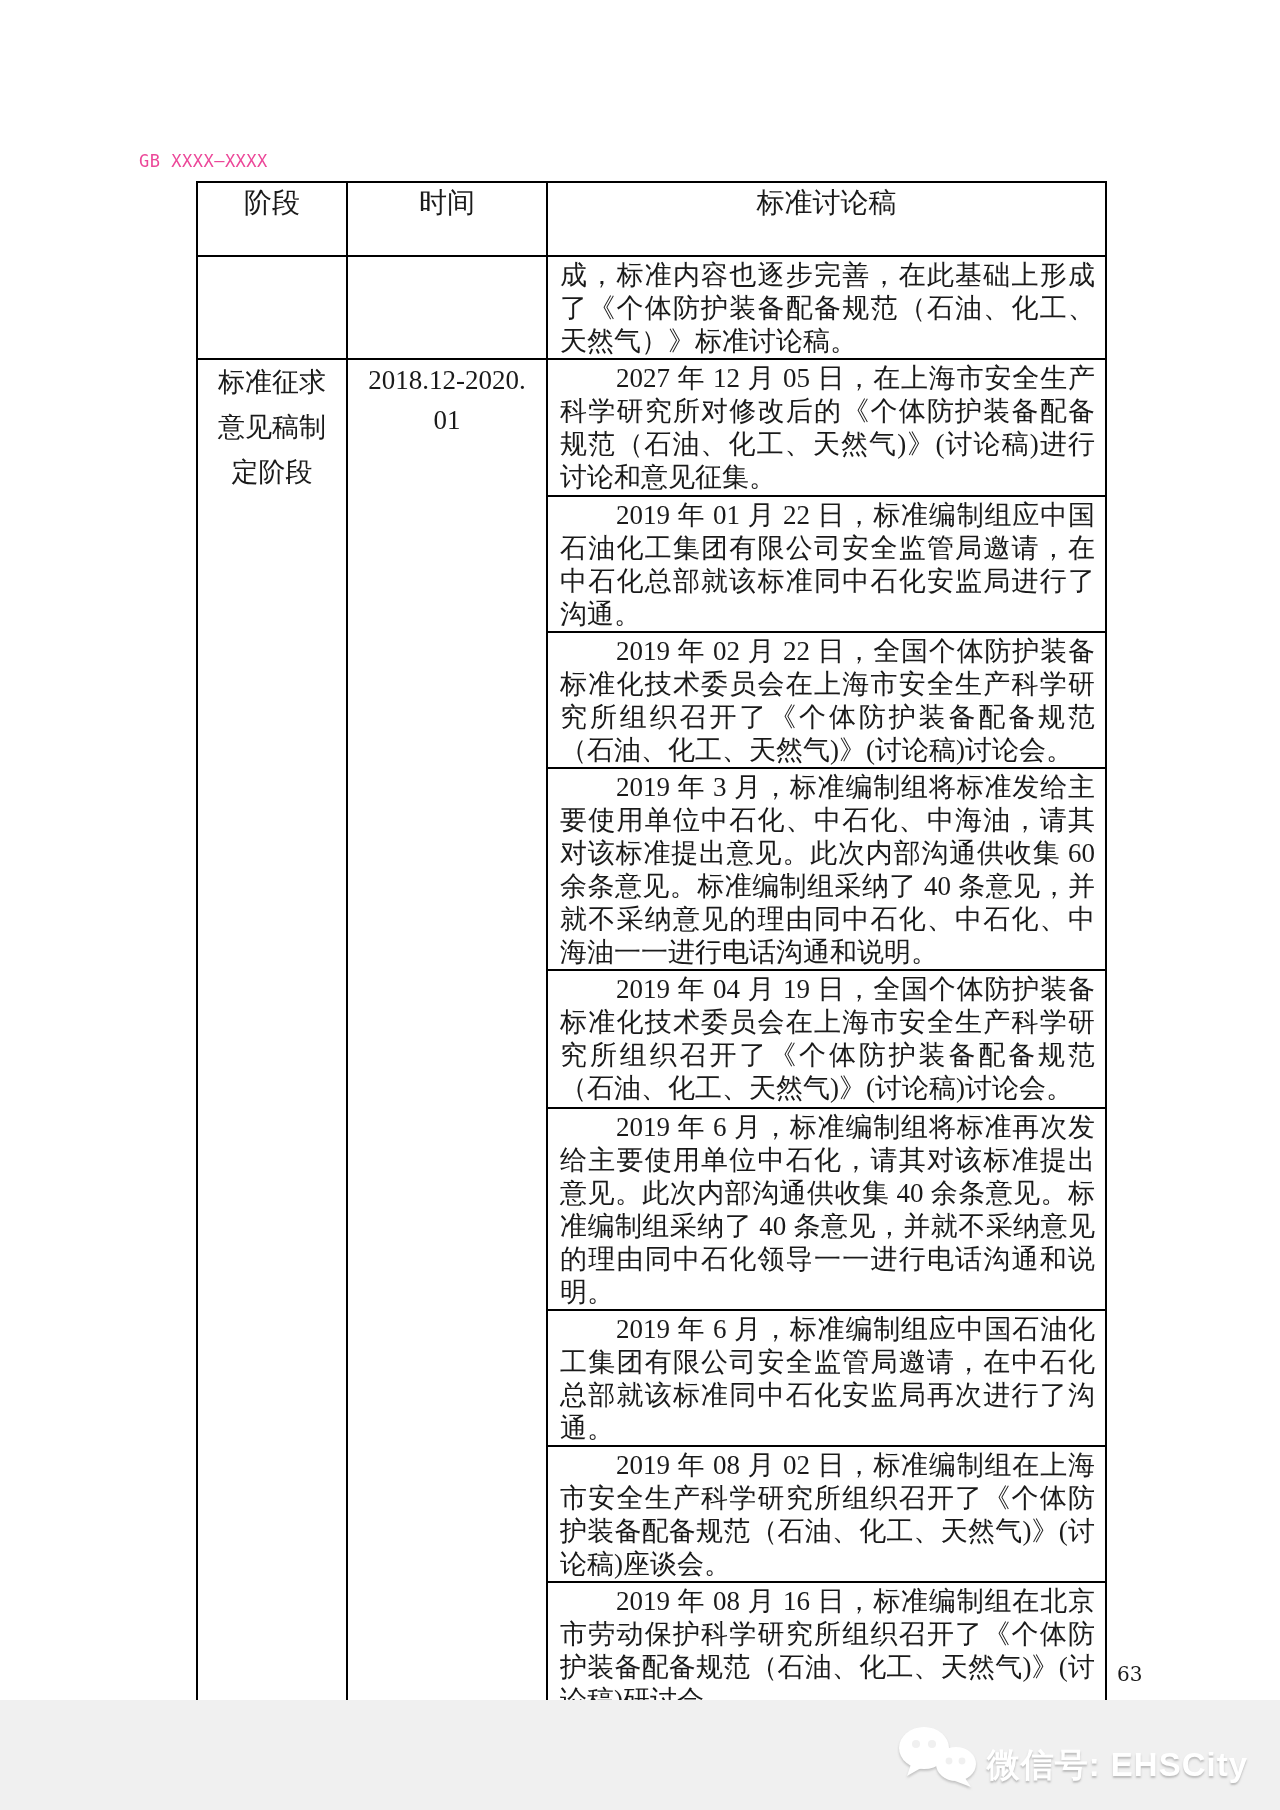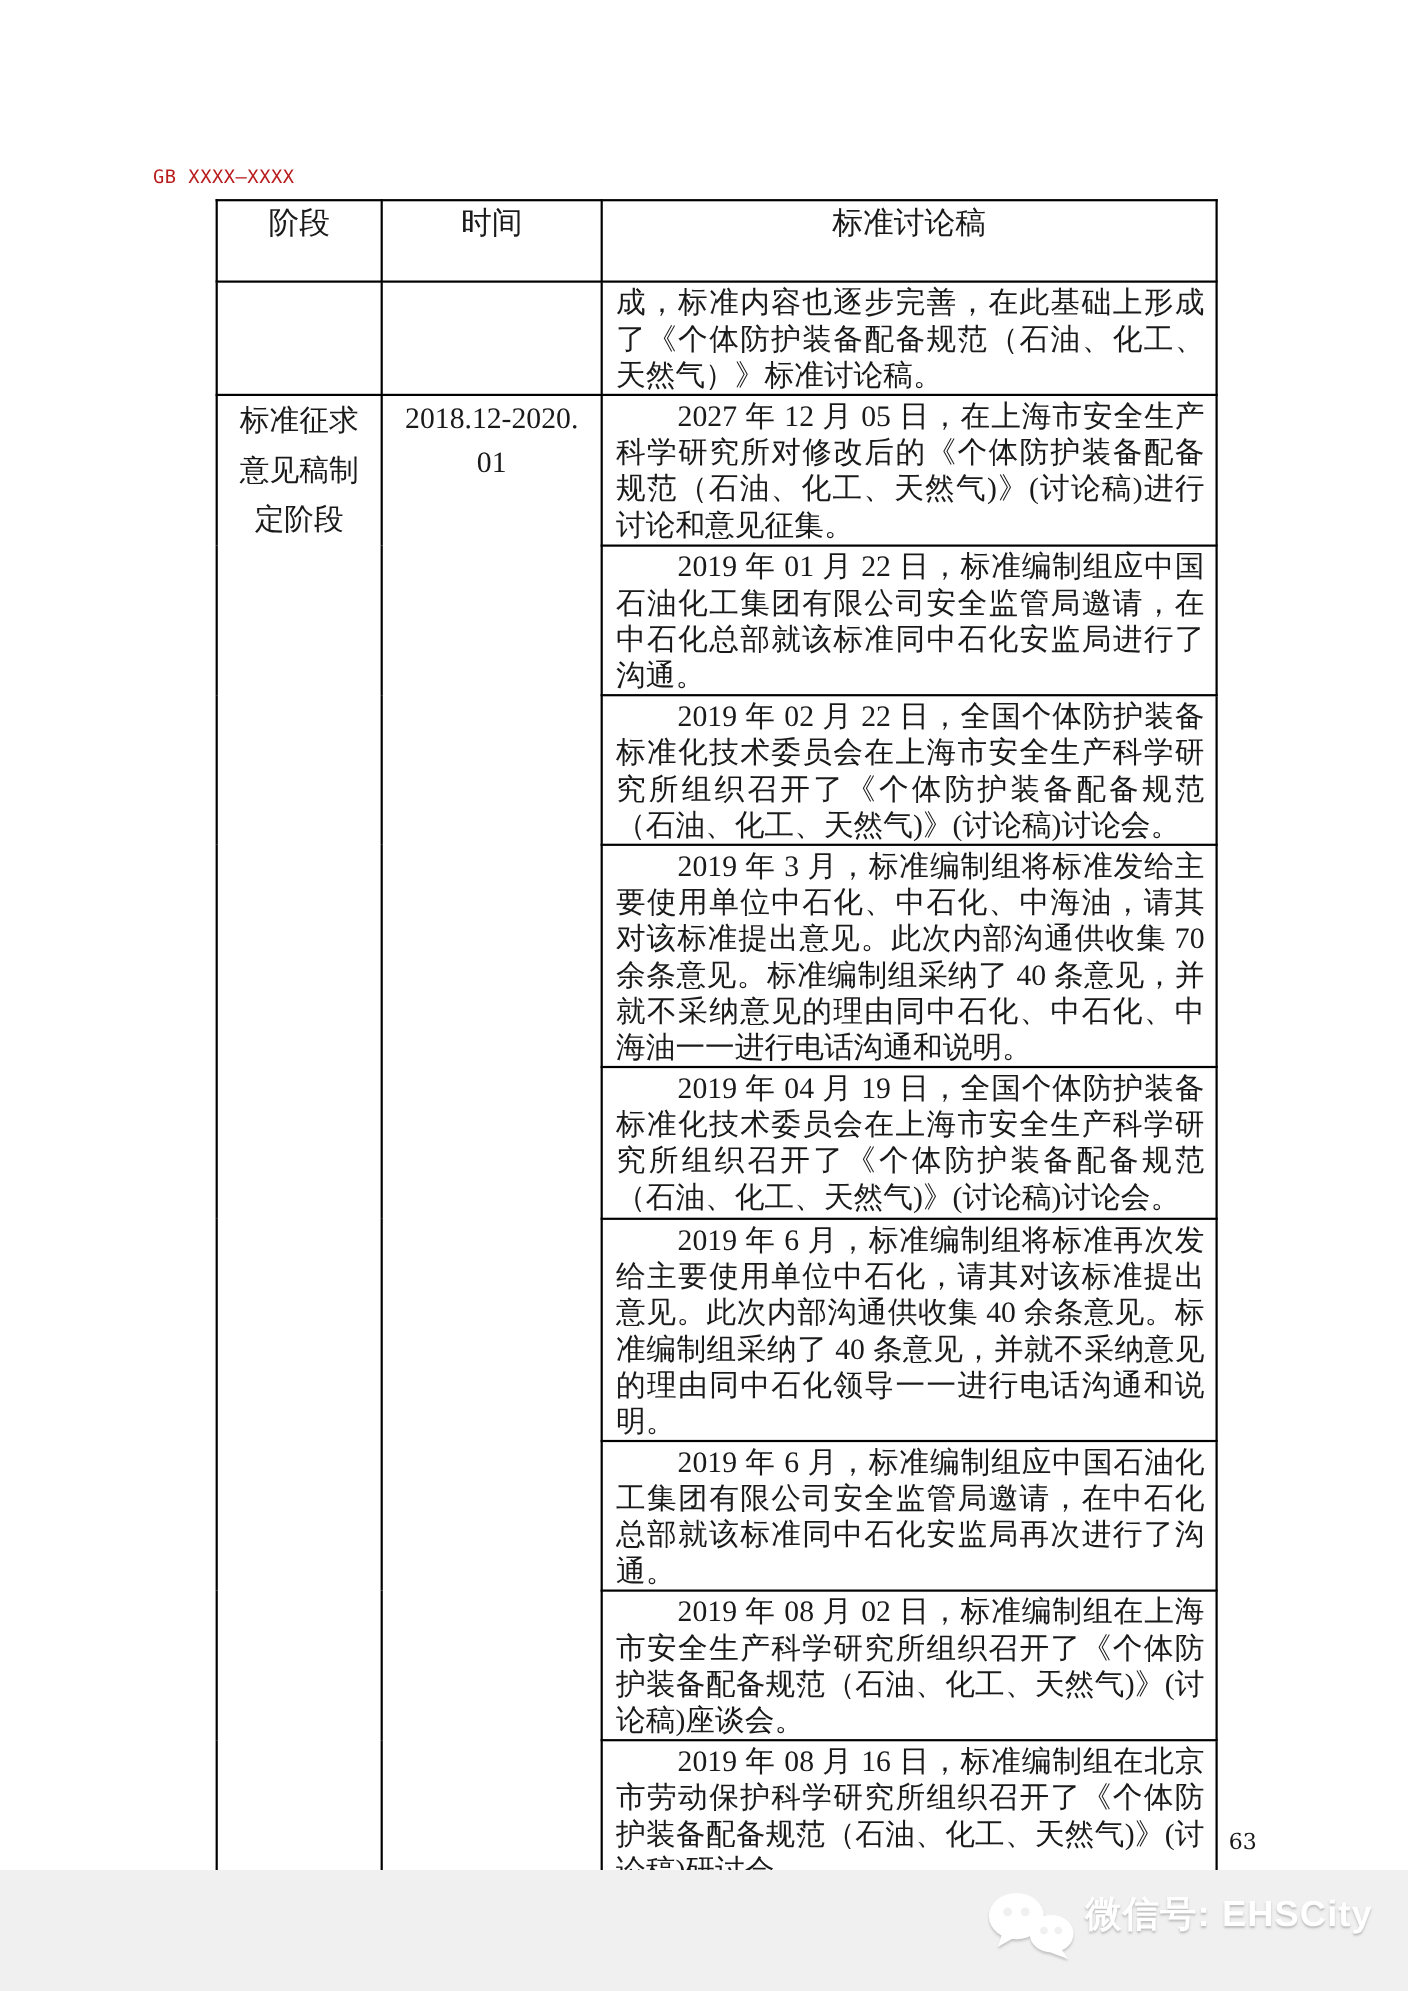--- a/index.html
+++ b/index.html
@@ -3,21 +3,21 @@
 <meta charset="utf-8">
 <style>
   html,body{margin:0;padding:0;}
   body{
     width:1280px;height:1810px;position:relative;background:#ffffff;
     font-family:"Liberation Serif","DejaVu Serif",serif;color:#1a1a1a;
   }
   .doc-code{
     position:absolute;left:139px;top:151px;
     font-family:"DejaVu Sans Mono","Liberation Mono",monospace;
-    font-size:17px;letter-spacing:0.5px;color:#b91c1c;
+    font-size:17px;letter-spacing:0.5px;color:#ec4899;
   }
   table.work{
     position:absolute;left:196px;top:181px;width:909px;
     border-collapse:collapse;table-layout:fixed;
   }
   table.work td{
     border:2px solid #000;vertical-align:top;overflow:hidden;
   }
   td.hdr{
     text-align:center;vertical-align:middle;font-size:28px;
@@ -39,21 +39,21 @@
   .page-number{
     position:absolute;left:1117px;top:1662px;
     font-size:20px;font-family:"DejaVu Serif","Liberation Serif",serif;
   }
   .watermark-bar{
     position:absolute;left:0;top:1700px;width:1280px;height:110px;
     background:#f0f0f0;
   }
   .watermark{
     position:absolute;right:32px;top:18px;height:70px;
-    display:flex;align-items:flex-start;gap:6px;
+    display:flex;align-items:flex-end;gap:6px;
   }
   .watermark-label{
     font-family:"Liberation Sans","DejaVu Sans",sans-serif;
     font-size:33px;font-weight:bold;color:#ffffff;
     text-shadow:0 2px 2px rgba(170,170,170,0.75);
     letter-spacing:1px;
   }
   .wechat-icon{display:block;filter:drop-shadow(0 2px 1px rgba(175,175,175,0.7));}
 </style>
 </head>
@@ -92,21 +92,21 @@
       <div class="para">2019 年 01 月 22 日，标准编制组应中国石油化工集团有限公司安全监管局邀请，在中石化总部就该标准同中石化安监局进行了沟通。</div>
     </td>
   </tr>
   <tr style="height:136px">
     <td class="c3">
       <div class="para">2019 年 02 月 22 日，全国个体防护装备标准化技术委员会在上海市安全生产科学研究所组织召开了《个体防护装备配备规范（石油、化工、天然气)》(讨论稿)讨论会。</div>
     </td>
   </tr>
   <tr style="height:202px">
     <td class="c3">
-      <div class="para">2019 年 3 月，标准编制组将标准发给主要使用单位中石化、中石化、中海油，请其对该标准提出意见。此次内部沟通供收集 70 余条意见。标准编制组采纳了 40 条意见，并就不采纳意见的理由同中石化、中石化、中海油一一进行电话沟通和说明。</div>
+      <div class="para">2019 年 3 月，标准编制组将标准发给主要使用单位中石化、中石化、中海油，请其对该标准提出意见。此次内部沟通供收集 60 余条意见。标准编制组采纳了 40 条意见，并就不采纳意见的理由同中石化、中石化、中海油一一进行电话沟通和说明。</div>
     </td>
   </tr>
   <tr style="height:138px">
     <td class="c3">
       <div class="para">2019 年 04 月 19 日，全国个体防护装备标准化技术委员会在上海市安全生产科学研究所组织召开了《个体防护装备配备规范（石油、化工、天然气)》(讨论稿)讨论会。</div>
     </td>
   </tr>
   <tr style="height:167px">
     <td class="c3">
       <div class="para">2019 年 6 月，标准编制组将标准再次发给主要使用单位中石化，请其对该标准提出意见。此次内部沟通供收集 40 余条意见。标准编制组采纳了 40 条意见，并就不采纳意见的理由同中石化领导一一进行电话沟通和说明。</div>

